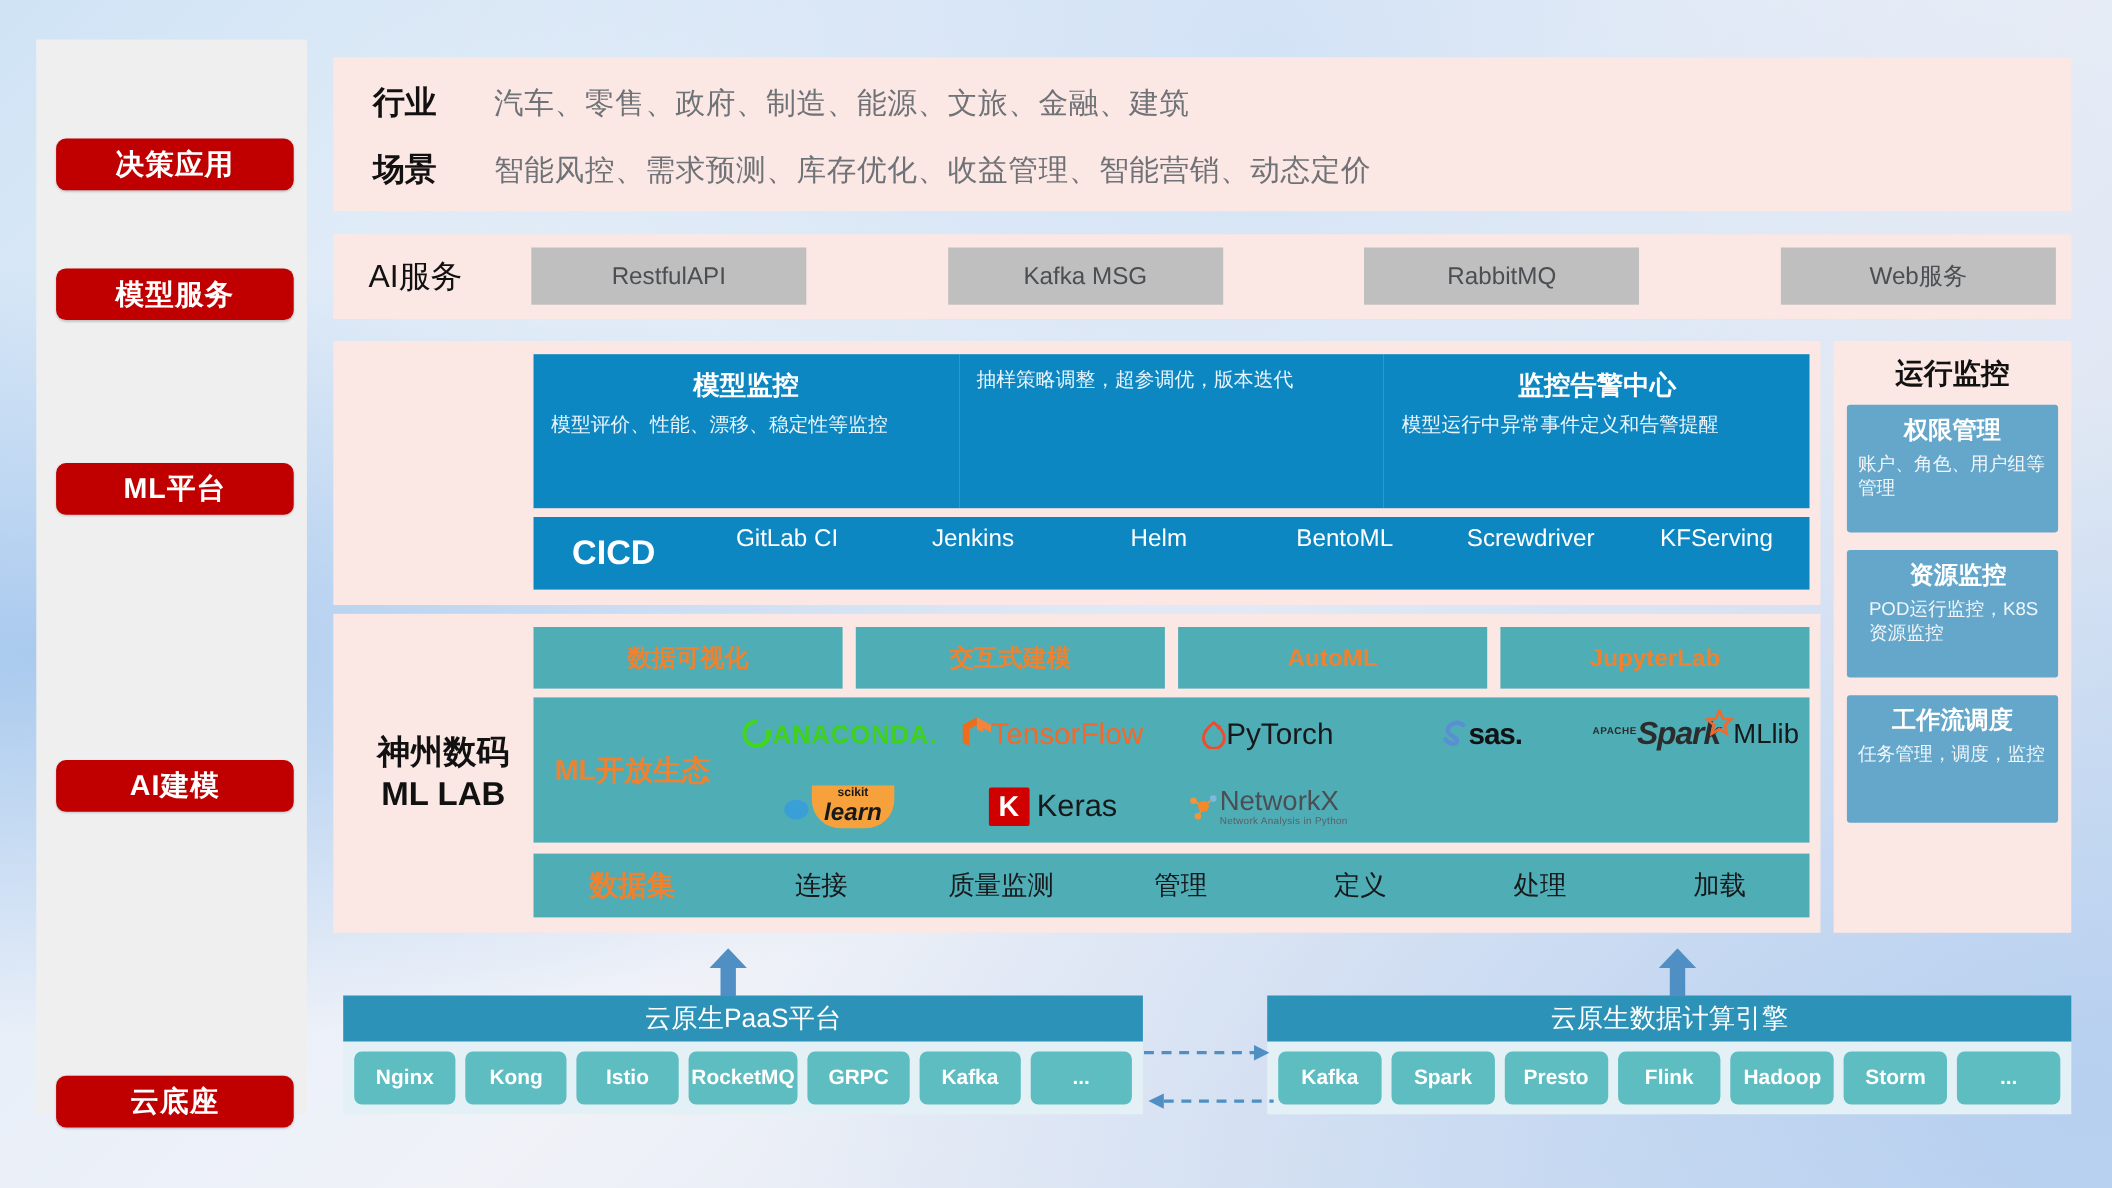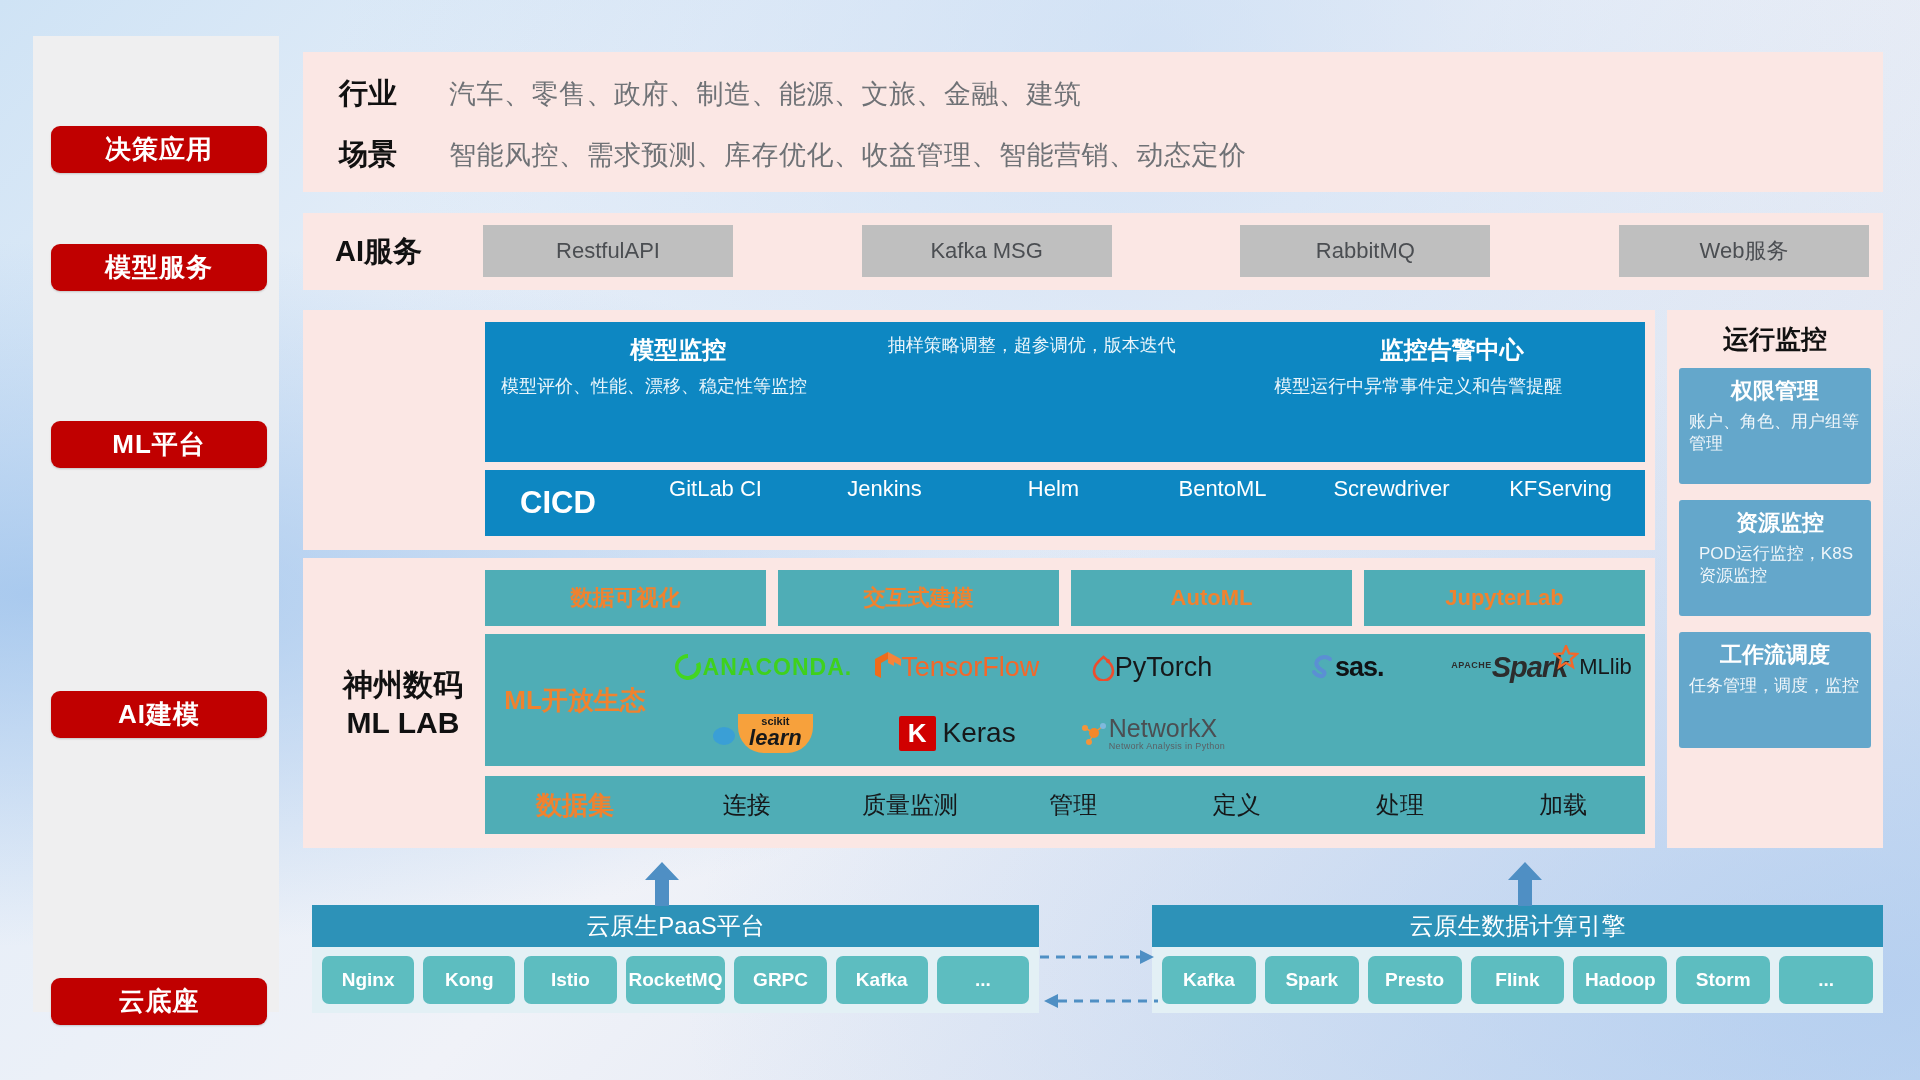--- a/index.html
+++ b/index.html
@@ -26,21 +26,21 @@
   .pinkpanel{position:absolute;background:#fbe7e4;}
 
   
   #industry{left:303px;top:52px;width:1580px;height:140px;}
   .ind-row{position:absolute;display:flex;align-items:center;}
   .ind-key{font-size:29px;font-weight:bold;color:#111;width:110px;text-align:justify;}
   .ind-val{font-size:27px;color:#6f7276;letter-spacing:.5px;}
 
   
   #aisvc{left:303px;top:213px;width:1580px;height:77px;}
-  .svc-label{position:absolute;left:32px;top:50%;transform:translateY(-50%);font-size:29px;font-weight:bold;color:#111;}
+  .svc-label{position:absolute;left:32px;top:50%;transform:translateY(-50%);font-size:29px;font-weight:normal;color:#111;}
   .svc-chips{position:absolute;left:180px;top:12px;right:14px;display:flex;gap:0;justify-content:space-between;}
   .svc-chip{width:250px;height:52px;background:#bfbfbf;color:#4b4e52;font-size:22px;
             display:flex;align-items:center;justify-content:center;}
 
   
   #mlops{left:303px;top:310px;width:1352px;height:240px;}
   .mlops-label{position:absolute;left:330px;top:88px;font-size:33px;font-weight:bold;color:#111;
                transform:translateX(-50%);}
   .mlops-cards{position:absolute;left:182px;top:12px;right:10px;display:flex;}
   .mlops-card{flex:1;background:#0d87c2;color:#fff;padding:12px 16px 14px;box-sizing:border-box;height:140px;}
@@ -213,21 +213,21 @@
               <svg class="svgico" width="25" height="27" viewBox="0 0 25 27">
                 <path d="M20 5a9 9 0 0 0-13 2c-3 5 3 8 6 10s1 6-3 5a9 9 0 0 1-6-4" fill="none" stroke="#5b8fd4" stroke-width="4" stroke-linecap="round"></path>
               </svg>
             </span>
             <span style="font-size:27px;color:#101214;font-weight:bold;letter-spacing:-1px">sas.</span>
           </div>
           <div class="logo-cell">
             <span><span style="font-size:9px;color:#2c2c2c;font-weight:bold;letter-spacing:.5px;position:relative;top:-9px">APACHE</span><span style="font-size:29px;color:#2c2c2c;font-weight:bold;font-style:italic;letter-spacing:-1px">Spark</span><svg class="svgico" style="display:inline-block;vertical-align:top;margin-left:-14px;margin-top:-6px" width="26" height="26" viewBox="0 0 26 26">
                 <path d="M13 1l3.2 7.4 7.8.6-6 5.2 1.9 7.8L13 17.8 6.1 22l1.9-7.8-6-5.2 7.8-.6z" fill="none" stroke="#f4682a" stroke-width="2.4"></path>
               </svg></span>
-            <span style="font-size:22px;color:#16181a;margin-left:0">MLlib</span>
+            <span style="font-size:25px;color:#16181a;margin-left:0">MLlib</span>
           </div>
           <div class="logo-cell">
             <span>
               <svg class="svgico" width="38" height="30" viewBox="0 0 38 30">
                 <ellipse cx="12" cy="18" rx="11" ry="9" fill="#3a9fd6"></ellipse>
               </svg>
             </span>
             <span style="display:inline-block;background:#f7a13c;border-radius:0 0 26px 26px;padding:2px 11px 4px;margin-left:-12px;text-align:center">
               <span style="display:block;font-size:11px;color:#16181a;font-weight:bold;line-height:1">scikit</span>
               <span style="display:block;font-size:22px;color:#16181a;font-style:italic;font-weight:bold;line-height:1">learn</span>

